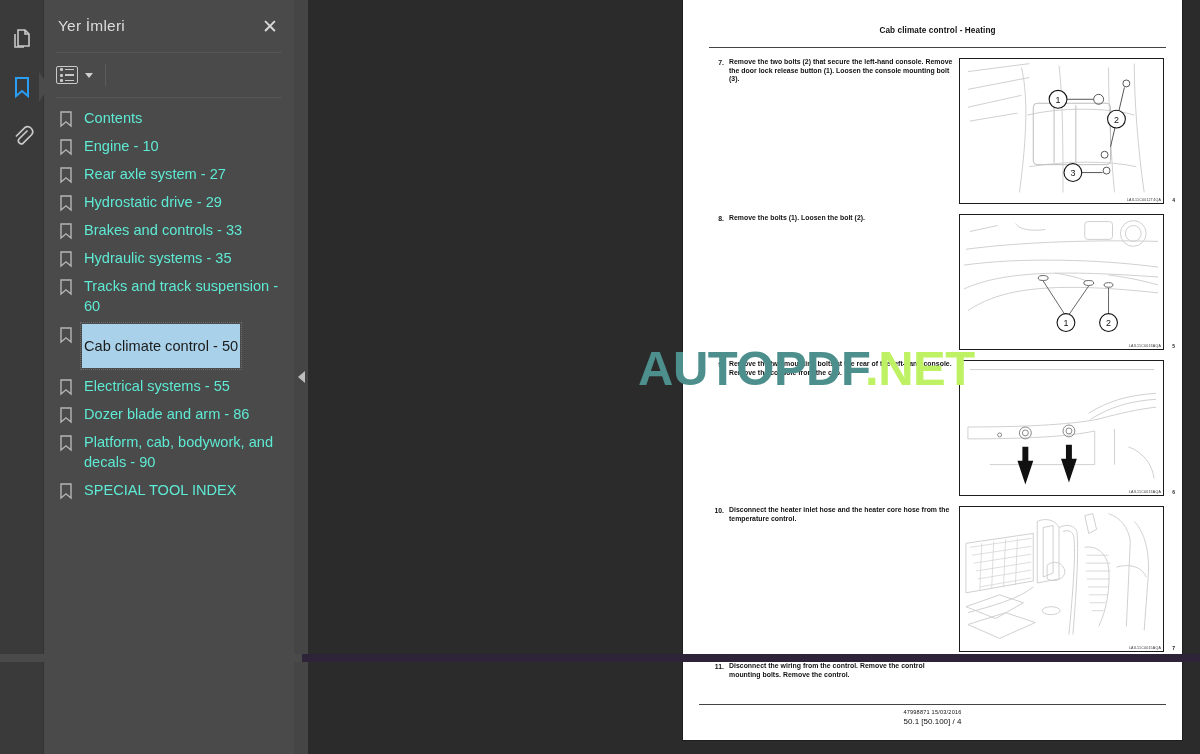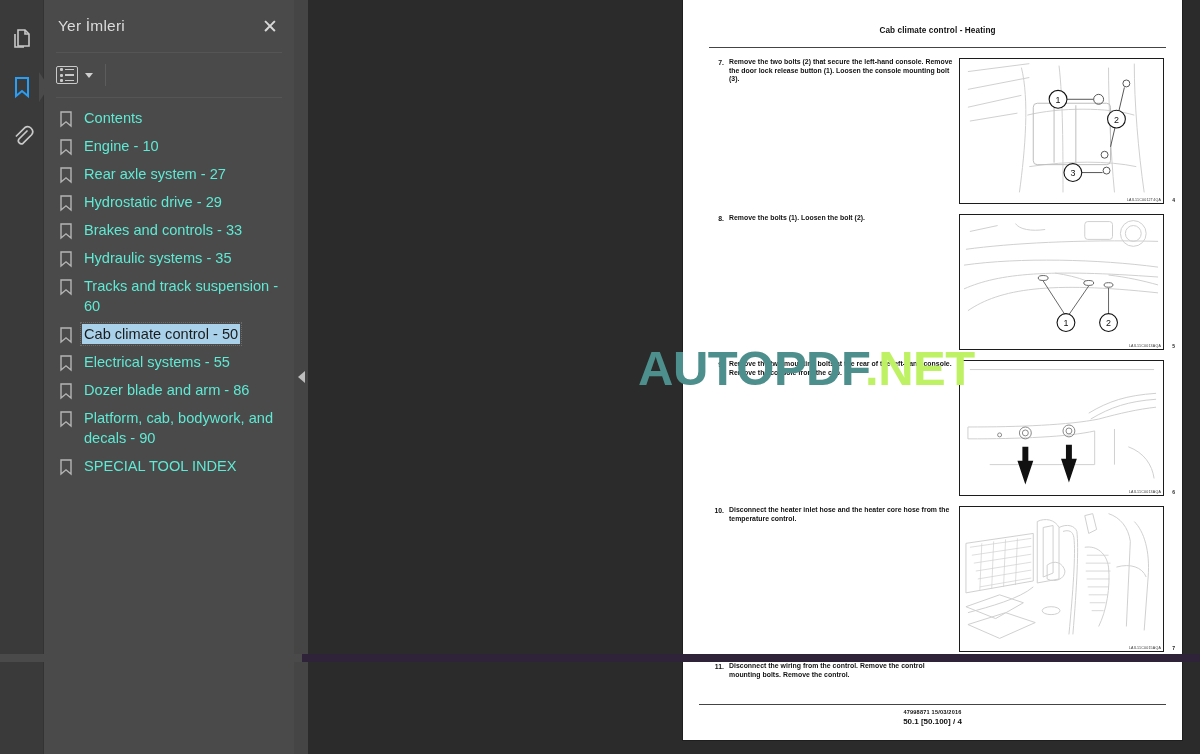--- a/index.html
+++ b/index.html
@@ -51,21 +51,21 @@
   .caret{width:0;height:0;border-left:4.5px solid transparent;border-right:4.5px solid transparent;
     border-top:5px solid #cfcfcf;margin-left:7px;cursor:pointer;}
   .tool-div{width:1px;height:22px;background:#5c5c5c;margin-left:12px;}
 
   .bm-list{flex:1;overflow:hidden;padding-top:6px;}
   .bm-item{display:flex;align-items:flex-start;padding:4px 10px 4px 14px;cursor:pointer;}
   .bm-ico{flex:0 0 16px;margin-right:10px;margin-top:3px;}
   .bm-label{color:#5eead4;font-size:14.6px;line-height:20px;}
   .bm-item.selected .bm-label{
     background:#a9d2ea;color:#1b1b1b;outline:1px dotted #6a6a6a;outline-offset:1px;
-    padding:0 2px;margin-left:-2px;
+    padding:12px 2px;margin-left:-2px;
   }
 
   
   .collapse{
     position:absolute;right:-14px;top:0;width:14px;height:754px;background:#454545;
     display:flex;align-items:center;justify-content:center;cursor:pointer;z-index:5;
   }
   .collapse .tri{width:0;height:0;border-top:6px solid transparent;border-bottom:6px solid transparent;
     border-right:7px solid #bdbdbd;}
 
@@ -86,21 +86,21 @@
   .step-num{width:22px;flex:0 0 22px;font-size:6.9px;color:#111;text-align:right;
     padding-right:5px;box-sizing:border-box;font-weight:bold;line-height:8.6px;padding-top:1px;}
   .step-txt{font-size:6.9px;color:#111;line-height:8.6px;font-weight:bold;letter-spacing:.02px;}
   .fig{
     width:205px;flex:0 0 205px;margin-left:4px;position:relative;
     border:1.2px solid #1c1c1c;box-sizing:border-box;background:#fff;
   }
   .fig-cap{position:absolute;right:2px;bottom:1px;font-size:3.6px;color:#333;letter-spacing:.2px;}
   .fig-no{position:absolute;right:-12px;bottom:0px;font-size:5px;color:#222;font-weight:bold;}
 
-  .pg-footer{position:absolute;left:14px;right:14px;bottom:14px;text-align:center;font-weight:bold;}
+  .pg-footer{position:absolute;left:14px;right:14px;bottom:14px;text-align:center;}
   .ft-1{font-size:5.6px;color:#111;letter-spacing:.2px;}
   .ft-2{font-size:8px;color:#111;margin-top:2px;}
 
   
   .watermark{
     position:absolute;left:344px;top:340px;font-size:49px;font-weight:bold;
     color:#3f8585;letter-spacing:-0.5px;z-index:20;pointer-events:none;
     font-family:"Liberation Sans", sans-serif;
   }
   .wm-a{color:#4d8f8c;}

